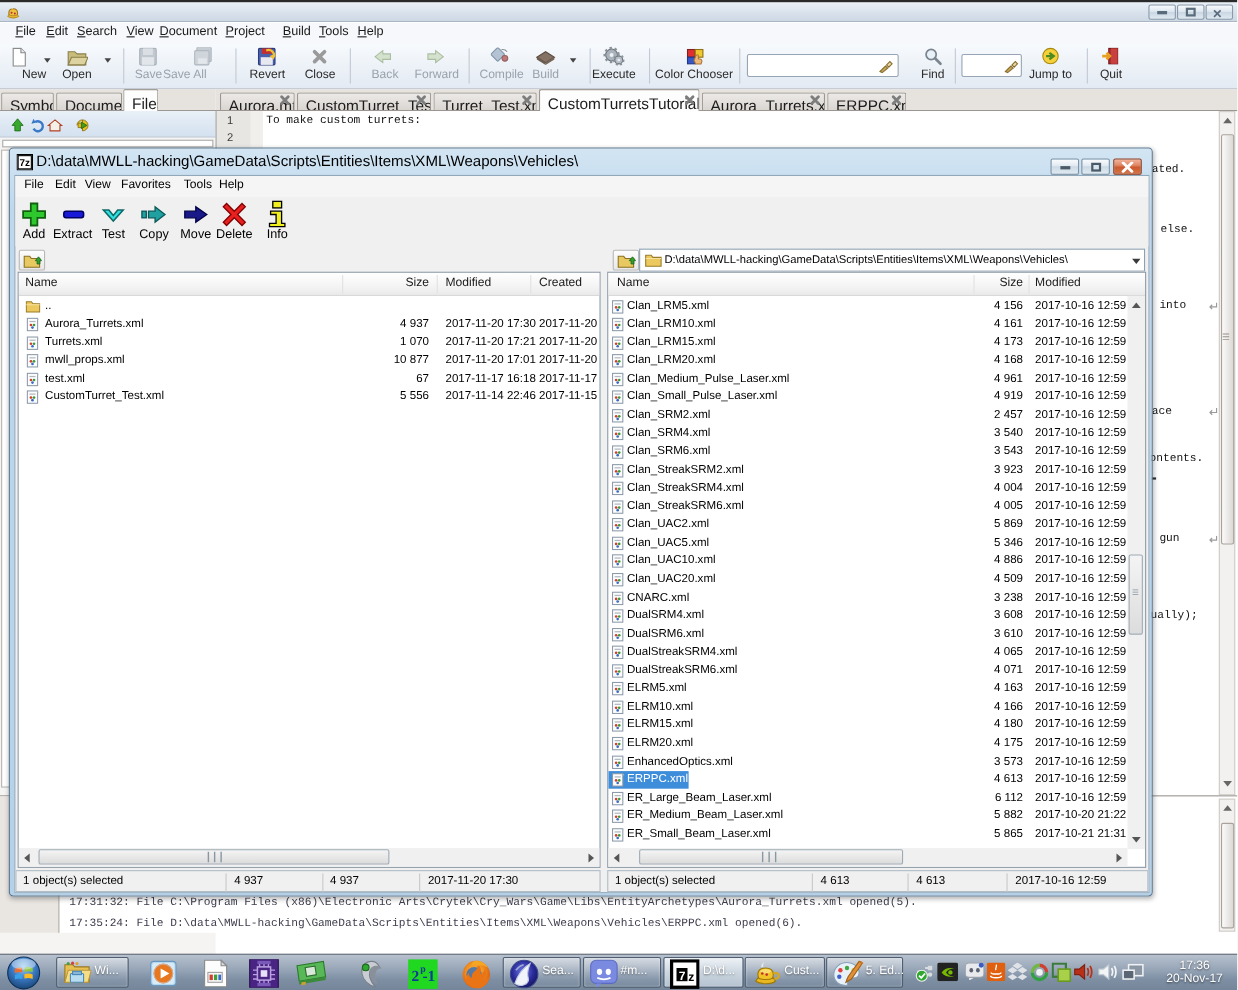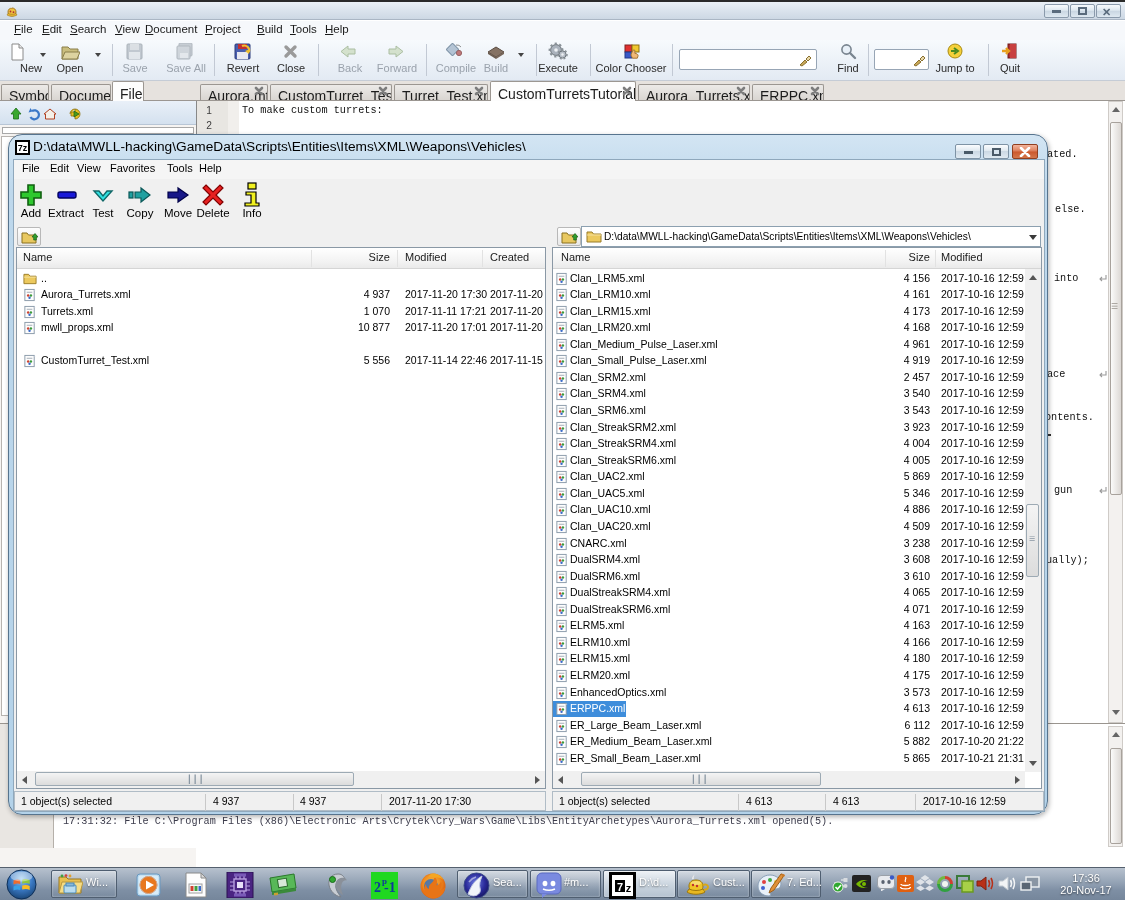--- a/index.html
+++ b/index.html
@@ -41,21 +41,21 @@
 .arr{position:absolute;width:0;height:0}
 
 #msg{left:0;top:723px;width:1125px;height:125px;background:#fff;border-top:1px solid #9a958f}
 #msgside{left:0;top:724px;width:54px;height:124px;background:#e9e6e2;border-right:1px solid #b5b0aa}
 .mline{position:absolute;left:63px;font-size:10.2px;color:#3d3d4d;white-space:pre}
 #gstatus{left:0;top:848px;width:1125px;height:19px;background:#edeae6;border-top:1px solid #c6c1bb;font-size:10.5px;color:#222}
 #gstatus span{position:absolute;top:3px;white-space:pre}
 
 .wbtn{position:absolute;border:1px solid #8a9aab;border-radius:2px;background:linear-gradient(#f8fbfd,#dde7ef 45%,#c9d6e2 50%,#dfe9f1)}
 
-#z{left:8px;top:134px;width:1040px;height:681px;background:linear-gradient(#d3e5f3,#bed8ec 8%,#b3d2e9);border:1px solid #57748e;border-radius:14px;box-shadow:1px 2px 5px rgba(0,0,0,.3)}
+#z{left:8px;top:134px;width:1040px;height:681px;background:linear-gradient(#d3e5f3,#bed8ec 8%,#b3d2e9);border:1px solid #57748e;border-radius:4px;box-shadow:1px 2px 5px rgba(0,0,0,.3)}
 #zc{position:absolute;left:4px;top:24px;width:1032px;height:653px;background:#f0f0f0;border:1px solid #8fa8bc}
 #ztitle{position:absolute;left:10px;top:4px;font-size:13.7px;color:#000;white-space:nowrap}
 .zbtn{position:absolute;top:9px;width:26px;height:15px;border:1px solid #7e93a5;border-radius:2px;background:linear-gradient(#fafcfe,#e0e9f0 45%,#ccd9e4 50%,#e0eaf2)}
 #zclose{background:linear-gradient(#f3b49c,#e08866 40%,#cc5a2e 55%,#d4764a);border-color:#903f20}
 #zmenu{position:absolute;left:0;top:0;width:1030px;height:19px;background:#f5f5f5;font-size:11px;color:#000}
 #zmenu span{position:absolute;top:2px}
 #ztool{position:absolute;left:0;top:19px;width:1030px;height:45px;background:#f0f0f0}
 .zlbl{position:absolute;top:28px;font-size:11.5px;color:#000;text-align:center;white-space:nowrap}
 
 .updir{position:absolute;top:2px;width:24px;height:19px;border:1px solid #b8b8b8;border-radius:2px;background:linear-gradient(#fdfdfd,#e8e8e8)}
@@ -138,21 +138,21 @@
         <rect x="4" y="1" width="9" height="6" fill="#c8cdd2"></rect>
         <rect x="3" y="9" width="11" height="7" fill="#d8dce0"></rect>
       </svg>
 <div class="tlbl dis" style="left:117px;width:36px">Save</div>
 
 <svg class="a" style="left:176px;top:3px" width="17" height="17" viewBox="0 0 17 17" opacity="0.5">
         <rect x="3" y="0" width="13" height="13" rx="1" fill="#9aa4ae" stroke="#707a84"></rect>
         <rect x="1" y="3" width="13" height="13" rx="1" fill="#aeb6be" stroke="#707a84"></rect>
         <rect x="4" y="10" width="8" height="5" fill="#d8dce0"></rect>
       </svg>
-<div class="tlbl dis" style="left:158px;width:56px">Save All</div>
+<div class="tlbl dis" style="left:140px;width:56px">Save All</div>
 <div class="tsep" style="left:214px"></div>
 
 <svg class="a" style="left:234px;top:3px" width="18" height="17" viewBox="0 0 18 17">
         <rect x="1" y="1" width="15" height="15" rx="1" fill="#4a5fae" stroke="#2a3a7a"></rect>
         <rect x="4" y="1" width="9" height="5" fill="#c03030"></rect>
         <rect x="3" y="9" width="11" height="7" fill="#e8e8f0"></rect>
         <path d="M8 3 a5 5 0 0 1 7 6" fill="none" stroke="#f0c030" stroke-width="2"></path>
         <path d="M16 6 L15 11 L11 8 Z" fill="#f0c030"></path>
       </svg>
 <div class="tlbl" style="left:221px;width:44px">Revert</div>
@@ -329,20 +329,21 @@
       <path d="M8 0 L8 4 L2 4 M4 2 L2 4 L4 6" fill="none" stroke="#9a9a9a" stroke-width="1.1"></path>
     </svg>
 <div class="sbtrack a" style="left:1108px;top:101px;width:15px;height:622px"></div>
 <div class="arr a" style="left:1111.5px;top:107px;border-left:4px solid transparent;border-right:4px solid transparent;border-bottom:5px solid #666"></div>
 <div class="arr a" style="left:1111.5px;top:710px;border-left:4px solid transparent;border-right:4px solid transparent;border-top:5px solid #666"></div>
 <div class="sbthumb a" style="left:1109.5px;top:122px;width:12px;height:373px"></div>
 <div class="grip a" style="left:1111px;top:302px;color:#99948e">☰</div>
 <div class="a" id="msg"></div>
     <div class="a" id="msgside"></div>
 <div class="mline mono" style="top:815.5px">17:31:32: File C:\Program Files (x86)\Electronic Arts\Crytek\Cry_Wars\Game\Libs\EntityArchetypes\Aurora_Turrets.xml opened(5).</div>
+<div class="mline mono" style="top:834.5px">17:35:24: File D:\data\MWLL-hacking\GameData\Scripts\Entities\Items\XML\Weapons\Vehicles\ERPPC.xml opened(6).</div>
 <div class="sbtrack a" style="left:1108px;top:726px;width:15px;height:121px"></div>
 <div class="arr a" style="left:1111.5px;top:732px;border-left:4px solid transparent;border-right:4px solid transparent;border-bottom:5px solid #666"></div>
 <div class="sbthumb a" style="left:1109.5px;top:748px;width:12px;height:96px"></div>
 <div class="a" id="z">
 <svg class="a" style="left:6px;top:5px" width="15" height="15" viewBox="0 0 15 15">
         <rect x="0.5" y="0.5" width="14" height="14" fill="#fff" stroke="#000"></rect>
         <rect x="1.5" y="1.5" width="12" height="12" fill="none" stroke="#000" stroke-width="1"></rect>
         <text x="7.5" y="11" font-size="9" font-weight="bold" font-family="Liberation Sans" text-anchor="middle" fill="#000">7z</text>
       </svg>
 <div id="ztitle" style="left:24px">D:\data\MWLL-hacking\GameData\Scripts\Entities\Items\XML\Weapons\Vehicles\</div>
@@ -455,36 +456,50 @@
             <svg class="fico" style="left:6px" width="14" height="15" viewBox="0 0 14 15">
               <rect x="1.5" y="1.5" width="10" height="12" fill="#fdfdfd" stroke="#8898a8"></rect>
               <path d="M11.5 1.5 L13 3 L11.5 3 Z" fill="#c8d0d8"></path>
               <rect x="3.5" y="4" width="6" height="1.2" fill="#b0b8c0"></rect>
               <circle cx="5" cy="8" r="1.3" fill="#d04030"></circle>
               <circle cx="8" cy="8" r="1.3" fill="#3a9a3a"></circle>
               <circle cx="6.5" cy="10.5" r="1.3" fill="#3a6ac8"></circle>
             </svg>
             <span class="nm" style="left:24px">Turrets.xml</span>
             <span class="sz" style="left:293px;width:80px">1 070</span>
-            <span class="md" style="left:388px">2017-11-11 17:21</span>
+            <span class="md" style="left:388px">2017-11-20 17:21</span>
             <span class="md" style="left:473px">2017-11-20</span>
           </div>
 <div class="row" style="top:72.2px">
             <svg class="fico" style="left:6px" width="14" height="15" viewBox="0 0 14 15">
               <rect x="1.5" y="1.5" width="10" height="12" fill="#fdfdfd" stroke="#8898a8"></rect>
               <path d="M11.5 1.5 L13 3 L11.5 3 Z" fill="#c8d0d8"></path>
               <rect x="3.5" y="4" width="6" height="1.2" fill="#b0b8c0"></rect>
               <circle cx="5" cy="8" r="1.3" fill="#d04030"></circle>
               <circle cx="8" cy="8" r="1.3" fill="#3a9a3a"></circle>
               <circle cx="6.5" cy="10.5" r="1.3" fill="#3a6ac8"></circle>
             </svg>
             <span class="nm" style="left:24px">mwll_props.xml</span>
             <span class="sz" style="left:293px;width:80px">10 877</span>
             <span class="md" style="left:388px">2017-11-20 17:01</span>
             <span class="md" style="left:473px">2017-11-20</span>
+          </div>
+<div class="row" style="top:88.7px">
+            <svg class="fico" style="left:6px" width="14" height="15" viewBox="0 0 14 15">
+              <rect x="1.5" y="1.5" width="10" height="12" fill="#fdfdfd" stroke="#8898a8"></rect>
+              <path d="M11.5 1.5 L13 3 L11.5 3 Z" fill="#c8d0d8"></path>
+              <rect x="3.5" y="4" width="6" height="1.2" fill="#b0b8c0"></rect>
+              <circle cx="5" cy="8" r="1.3" fill="#d04030"></circle>
+              <circle cx="8" cy="8" r="1.3" fill="#3a9a3a"></circle>
+              <circle cx="6.5" cy="10.5" r="1.3" fill="#3a6ac8"></circle>
+            </svg>
+            <span class="nm" style="left:24px">test.xml</span>
+            <span class="sz" style="left:293px;width:80px">67</span>
+            <span class="md" style="left:388px">2017-11-17 16:18</span>
+            <span class="md" style="left:473px">2017-11-17</span>
           </div>
 <div class="row" style="top:105.3px">
             <svg class="fico" style="left:6px" width="14" height="15" viewBox="0 0 14 15">
               <rect x="1.5" y="1.5" width="10" height="12" fill="#fdfdfd" stroke="#8898a8"></rect>
               <path d="M11.5 1.5 L13 3 L11.5 3 Z" fill="#c8d0d8"></path>
               <rect x="3.5" y="4" width="6" height="1.2" fill="#b0b8c0"></rect>
               <circle cx="5" cy="8" r="1.3" fill="#d04030"></circle>
               <circle cx="8" cy="8" r="1.3" fill="#3a9a3a"></circle>
               <circle cx="6.5" cy="10.5" r="1.3" fill="#3a6ac8"></circle>
             </svg>
@@ -1061,21 +1076,21 @@
 <div class="tkbtn" style="left:751px;width:70px"></div>
 <svg class="tkico" style="left:757px" width="28" height="27" viewBox="0 0 28 27">
 <path d="M13 3 C6 3 1 8 1 14 C1 20 6 24 12 24 C14 24 14 22 13 21 C12 19 13 17 15 17 L19 17 C22 17 24 15 24 12 C24 7 19 3 13 3 Z" fill="#e8f0f8" stroke="#8aa0b8"></path>
 <circle cx="7" cy="10" r="2" fill="#e04040"></circle>
         <circle cx="13" cy="8" r="2" fill="#40a843"></circle>
         <circle cx="19" cy="10" r="2" fill="#e8c030"></circle>
         <circle cx="6" cy="16" r="2" fill="#4060d0"></circle>
 <path d="M24 2 L14 16 L12 21 L17 18 L26 5 C27 3.5 25.5 2 24 2 Z" fill="#e09038" stroke="#a06018"></path>
 <path d="M24 2 C26 3 26.5 4 26 5 L28 4 C28 2.5 26 1.5 24 2 Z" fill="#c87828"></path>
 </svg>
-<div class="tktxt" style="left:787px">7. Ed...</div>
+<div class="tktxt" style="left:787px">5. Ed...</div>
 <svg class="trico" style="left:831px" width="20" height="18" viewBox="0 0 20 18">
 <path d="M3 8 L10 8 M10 5 L14 5 M10 11 L13 11" stroke="#d8dce0" stroke-width="1.6"></path>
 <rect x="12.5" y="3" width="4" height="4" fill="#d8dce0"></rect>
         <circle cx="14.5" cy="11" r="2" fill="#d8dce0"></circle>
 <circle cx="7" cy="12" r="5" fill="#30a830" stroke="#f0f0f0"></circle>
 <path d="M4.5 12 L6.5 14 L10 10" stroke="#fff" stroke-width="1.6" fill="none"></path>
 </svg>
 <svg class="trico" style="left:852px" width="19" height="17" viewBox="0 0 19 17">
 <rect x="0" y="0" width="19" height="17" rx="2" fill="#222"></rect>
 <path d="M4 9 C7 5 12 4 16 6 C13 5 10 6 8 9 C10 12 13 13 16 12 C12 14 7 13 4 9 Z" fill="#76b900"></path>

